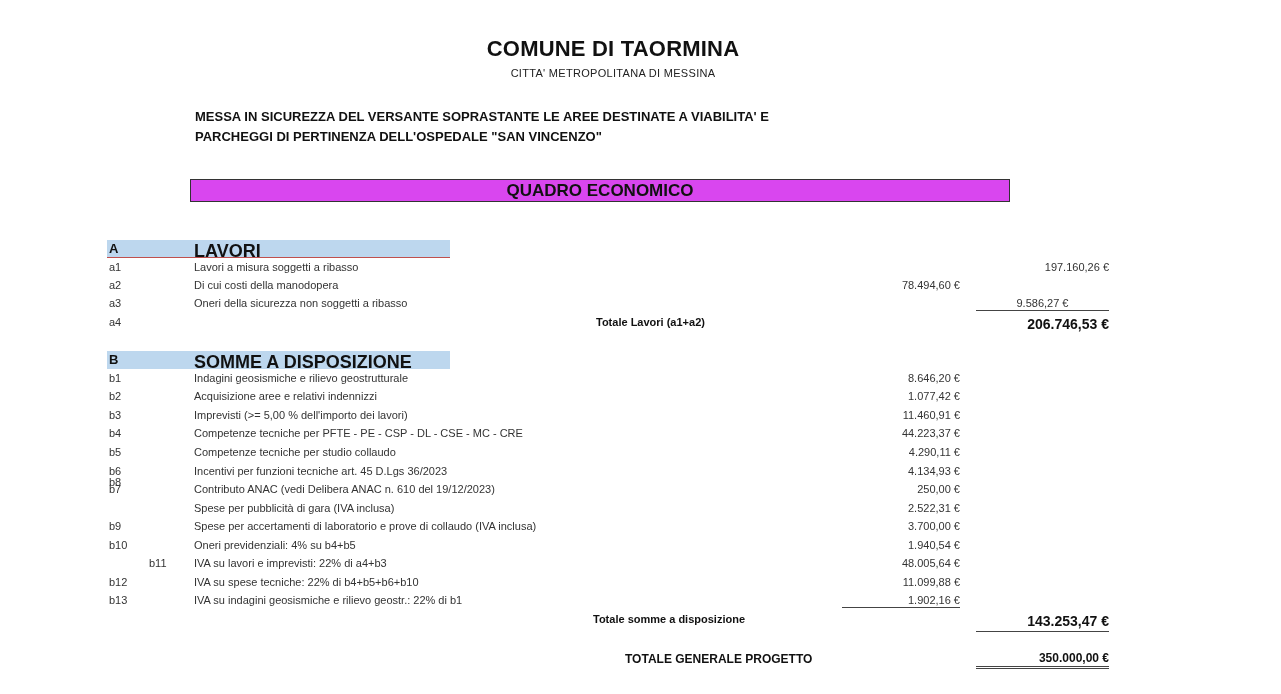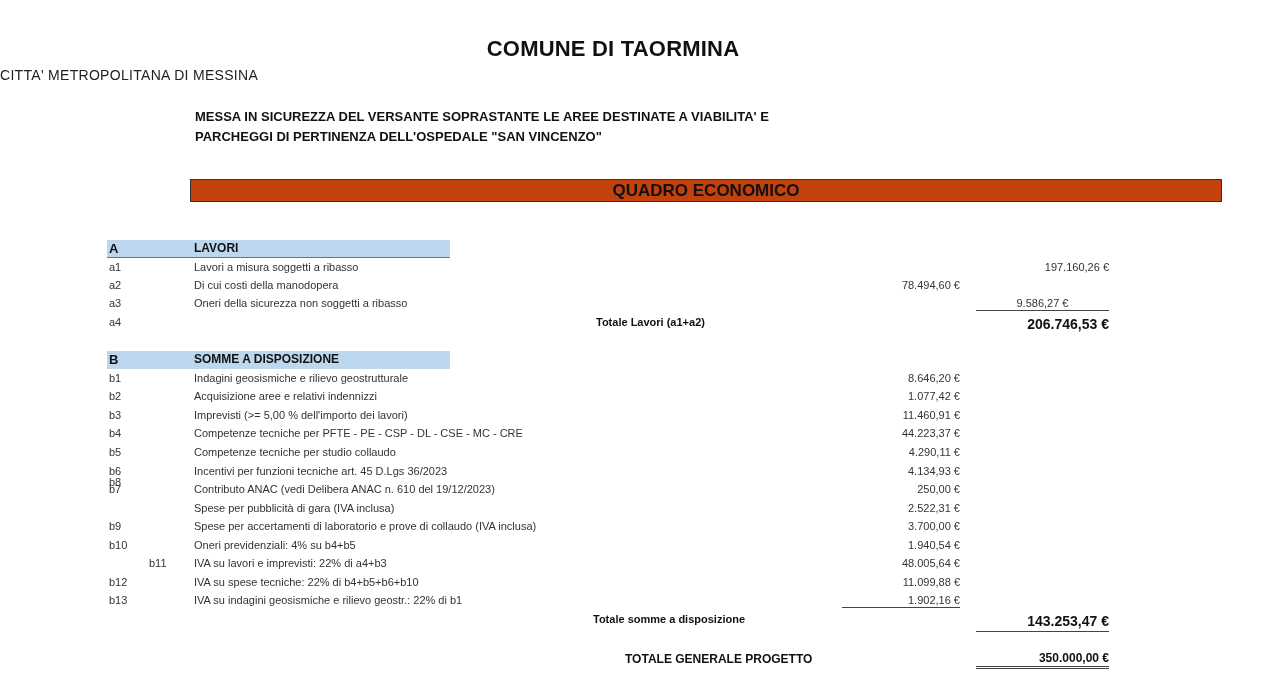--- a/index.html
+++ b/index.html
@@ -1,28 +1,28 @@
 <!DOCTYPE html>
 <html><head>
 <meta charset="utf-8">
 <style>
   html, body { margin: 0; padding: 0; background: #ffffff; }
   body { width: 1281px; height: 694px; position: relative; overflow: hidden;
          font-family: "Liberation Sans", "DejaVu Sans", sans-serif; color: #1a1a1a; }
   .abs { position: absolute; white-space: nowrap; }
   .title { left: 0; width: 1226px; top: 36px; text-align: center; font-weight: bold; font-size: 22px; letter-spacing: 0.2px; color: #111; }
-  .subtitle { left: 0; width: 1226px; top: 67px; text-align: left; font-size: 14px; color: #222; letter-spacing: 0.3px; }
+  .subtitle { left: 0; width: 1226px; top: 67px; text-align: center; font-size: 11px; color: #222; letter-spacing: 0.3px; }
   .project { left: 195px; top: 107px; font-weight: bold; font-size: 13px; line-height: 20px; color: #111; white-space: normal; width: 820px; }
-  .qe-box { left: 190px; top: 179px; width: 1032px; height: 23px; background: #c2410c; border: 1.5px solid #333; box-sizing: border-box;
+  .qe-box { left: 190px; top: 179px; width: 820px; height: 23px; background: #d946ef; border: 1.5px solid #333; box-sizing: border-box;
             text-align: center; font-weight: bold; font-size: 17px; line-height: 21px; color: #111; }
   .sec-head { height: 18px; background: #bdd7ee; box-sizing: border-box; border-bottom: 1px solid #c0504d; }
   .sec-a { left: 107px; top: 240px; width: 343px; }
   .sec-b { left: 107px; top: 351px; width: 343px; border-bottom: none; }
   .sec-code { font-weight: bold; font-size: 13px; color: #111; }
-  .sec-label { font-weight: bold; font-size: 12px; color: #111; border-radius: 6px; }
+  .sec-label { font-weight: bold; font-size: 18px; color: #111; border-radius: 6px; }
   .row-code { left: 109px; font-size: 11px; color: #333; }
   .row-desc { left: 194px; font-size: 11px; color: #333; }
   .amt { font-size: 11px; color: #333; text-align: right; }
   .amt-mid { left: 842px; width: 118px; }
   .amt-right { left: 976px; width: 133px; }
   .total-label { font-weight: bold; font-size: 11px; color: #111; }
   .total-amt { font-weight: bold; font-size: 14px; color: #111; text-align: right; left: 976px; width: 133px; }
   .uline { border-bottom: 1px solid #444; }
   .dline { border-bottom: 3px double #444; }
 </style>

